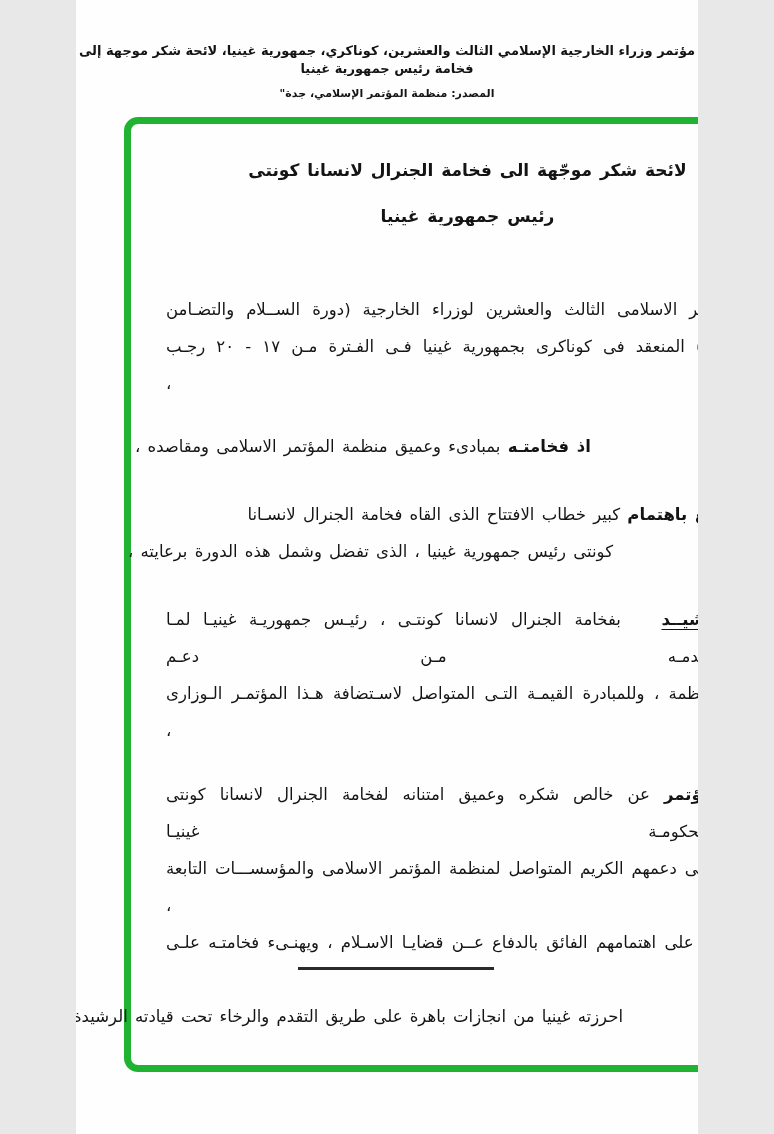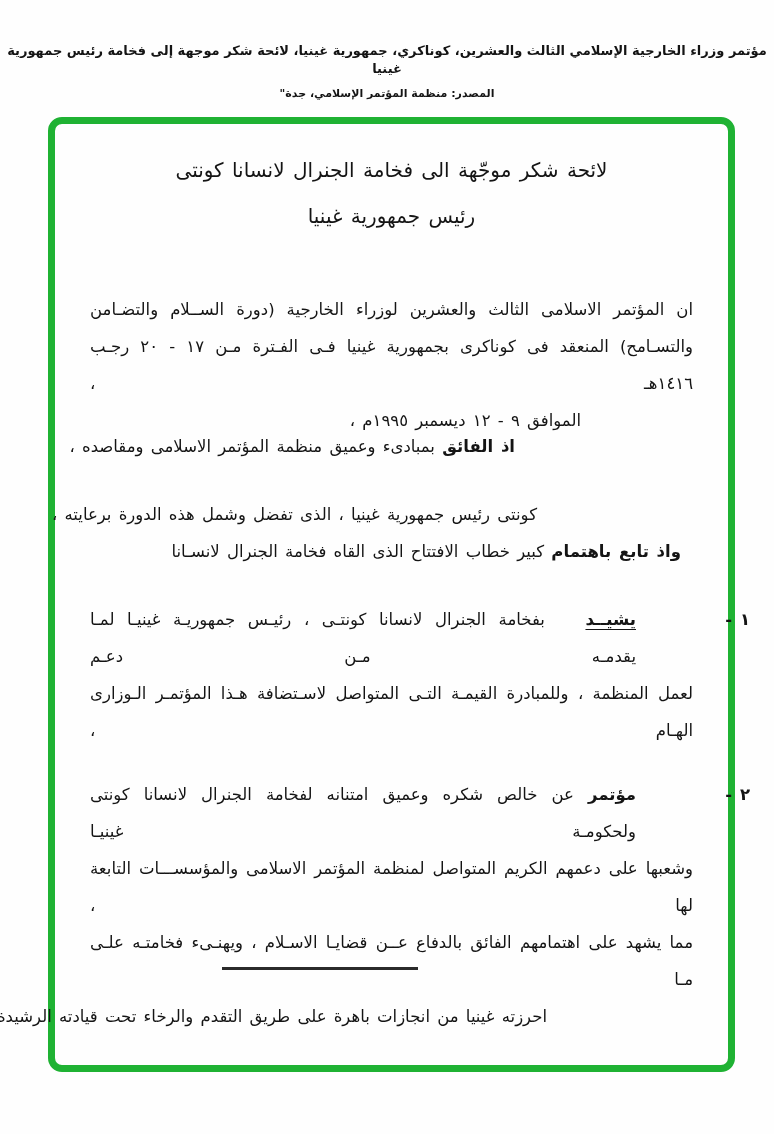--- a/index.html
+++ b/index.html
@@ -1,18 +1,18 @@
 <!DOCTYPE html>
 <html lang="ar"><head>
 <meta charset="utf-8">
 <style>
   html,body{margin:0;padding:0;background:#e8e8e8;}
   .page{
     position:relative;
-    width:774px;height:1134px;
+    width:622px;height:1134px;
     background:#fefefe;
     overflow:hidden;
     font-family:"DejaVu Sans",sans-serif;
     color:#141414;
     margin:0 auto;
   }
   
   .doc-header{
     position:absolute;top:42px;left:0;right:0;
     direction:rtl;text-align:center;
@@ -38,21 +38,21 @@
     
   }
   .block{
     position:absolute;left:28px;right:28px;
     direction:rtl;
     font-size:16.5px;
     word-spacing:2px;
   }
   .doc-title{
     top:16px;text-align:center;
-    font-size:20px;font-weight:normal;line-height:46px;
+    font-size:17px;font-weight:bold;line-height:46px;
   }
   .bodyline{line-height:37px;min-height:37px;}
   .fill{text-align:justify;text-align-last:justify;}
   .r{text-align:right;}
   .nowrap{white-space:nowrap;}
   .lead{font-weight:bold;}
   .lead-u{font-weight:bold;text-decoration:underline;text-underline-offset:4px;margin-left:28px;}
   .p-preamble{top:160px;}
   .pr-115{padding-right:112px;}
   .clause-guided{top:297px;}
@@ -90,34 +90,33 @@
     <div class="content">
 
       <div class="block doc-title">
         <div>لائحة شكر موجّهة الى فخامة الجنرال لانسانا كونتى</div>
         <div>رئيس جمهورية غينيا</div>
       </div>
 
       <div class="block p-preamble">
         <div class="bodyline fill">ان المؤتمر الاسلامى الثالث والعشرين لوزراء الخارجية (دورة الســلام والتضـامن</div>
         <div class="bodyline fill">والتسـامح) المنعقد فى كوناكرى بجمهورية غينيا فـى الفـترة مـن ١٧ - ٢٠ رجـب ١٤١٦هـ ،</div>
-        <div class="bodyline r nowrap pr-115">الموافق ٩ - ١٢ ديسمبر ١٩٩٥م ،</div>
       </div>
 
       <div class="block clause-guided">
         <div class="bodyline r nowrap pr-180">
-          <span class="lead">اذ الفائق</span><span> بمبادىء وعميق منظمة المؤتمر الاسلامى ومقاصده ،</span>
+          <span class="lead">اذ فخامتـه</span><span> بمبادىء وعميق منظمة المؤتمر الاسلامى ومقاصده ،</span>
         </div>
       </div>
 
       <div class="block clause-followed">
-        <div class="bodyline r nowrap pr-158">كونتى رئيس جمهورية غينيا ، الذى تفضل وشمل هذه الدورة برعايته ،</div>
         <div class="bodyline r nowrap pr-12">
           <span class="lead">واذ تابع باهتمام</span><span> كبير خطاب الافتتاح الذى القاه فخامة الجنرال  لانسـانا</span>
         </div>
+        <div class="bodyline r nowrap pr-158">كونتى رئيس جمهورية غينيا ، الذى تفضل وشمل هذه الدورة برعايته ،</div>
       </div>
 
       <div class="block item item-1">
         <div class="bodyline fill item-line1">
           <span class="item-num">١ -</span>
           <span class="lead-u">يشيــد</span><span> بفخامة الجنرال لانسانا كونتـى ، رئيـس جمهوريـة غينيـا لمـا يقدمـه مـن دعـم</span>
         </div>
         <div class="bodyline fill">لعمل المنظمة ، وللمبادرة القيمـة التـى المتواصل لاسـتضافة هـذا المؤتمـر الـوزارى الهـام ،</div>
       </div>
 

